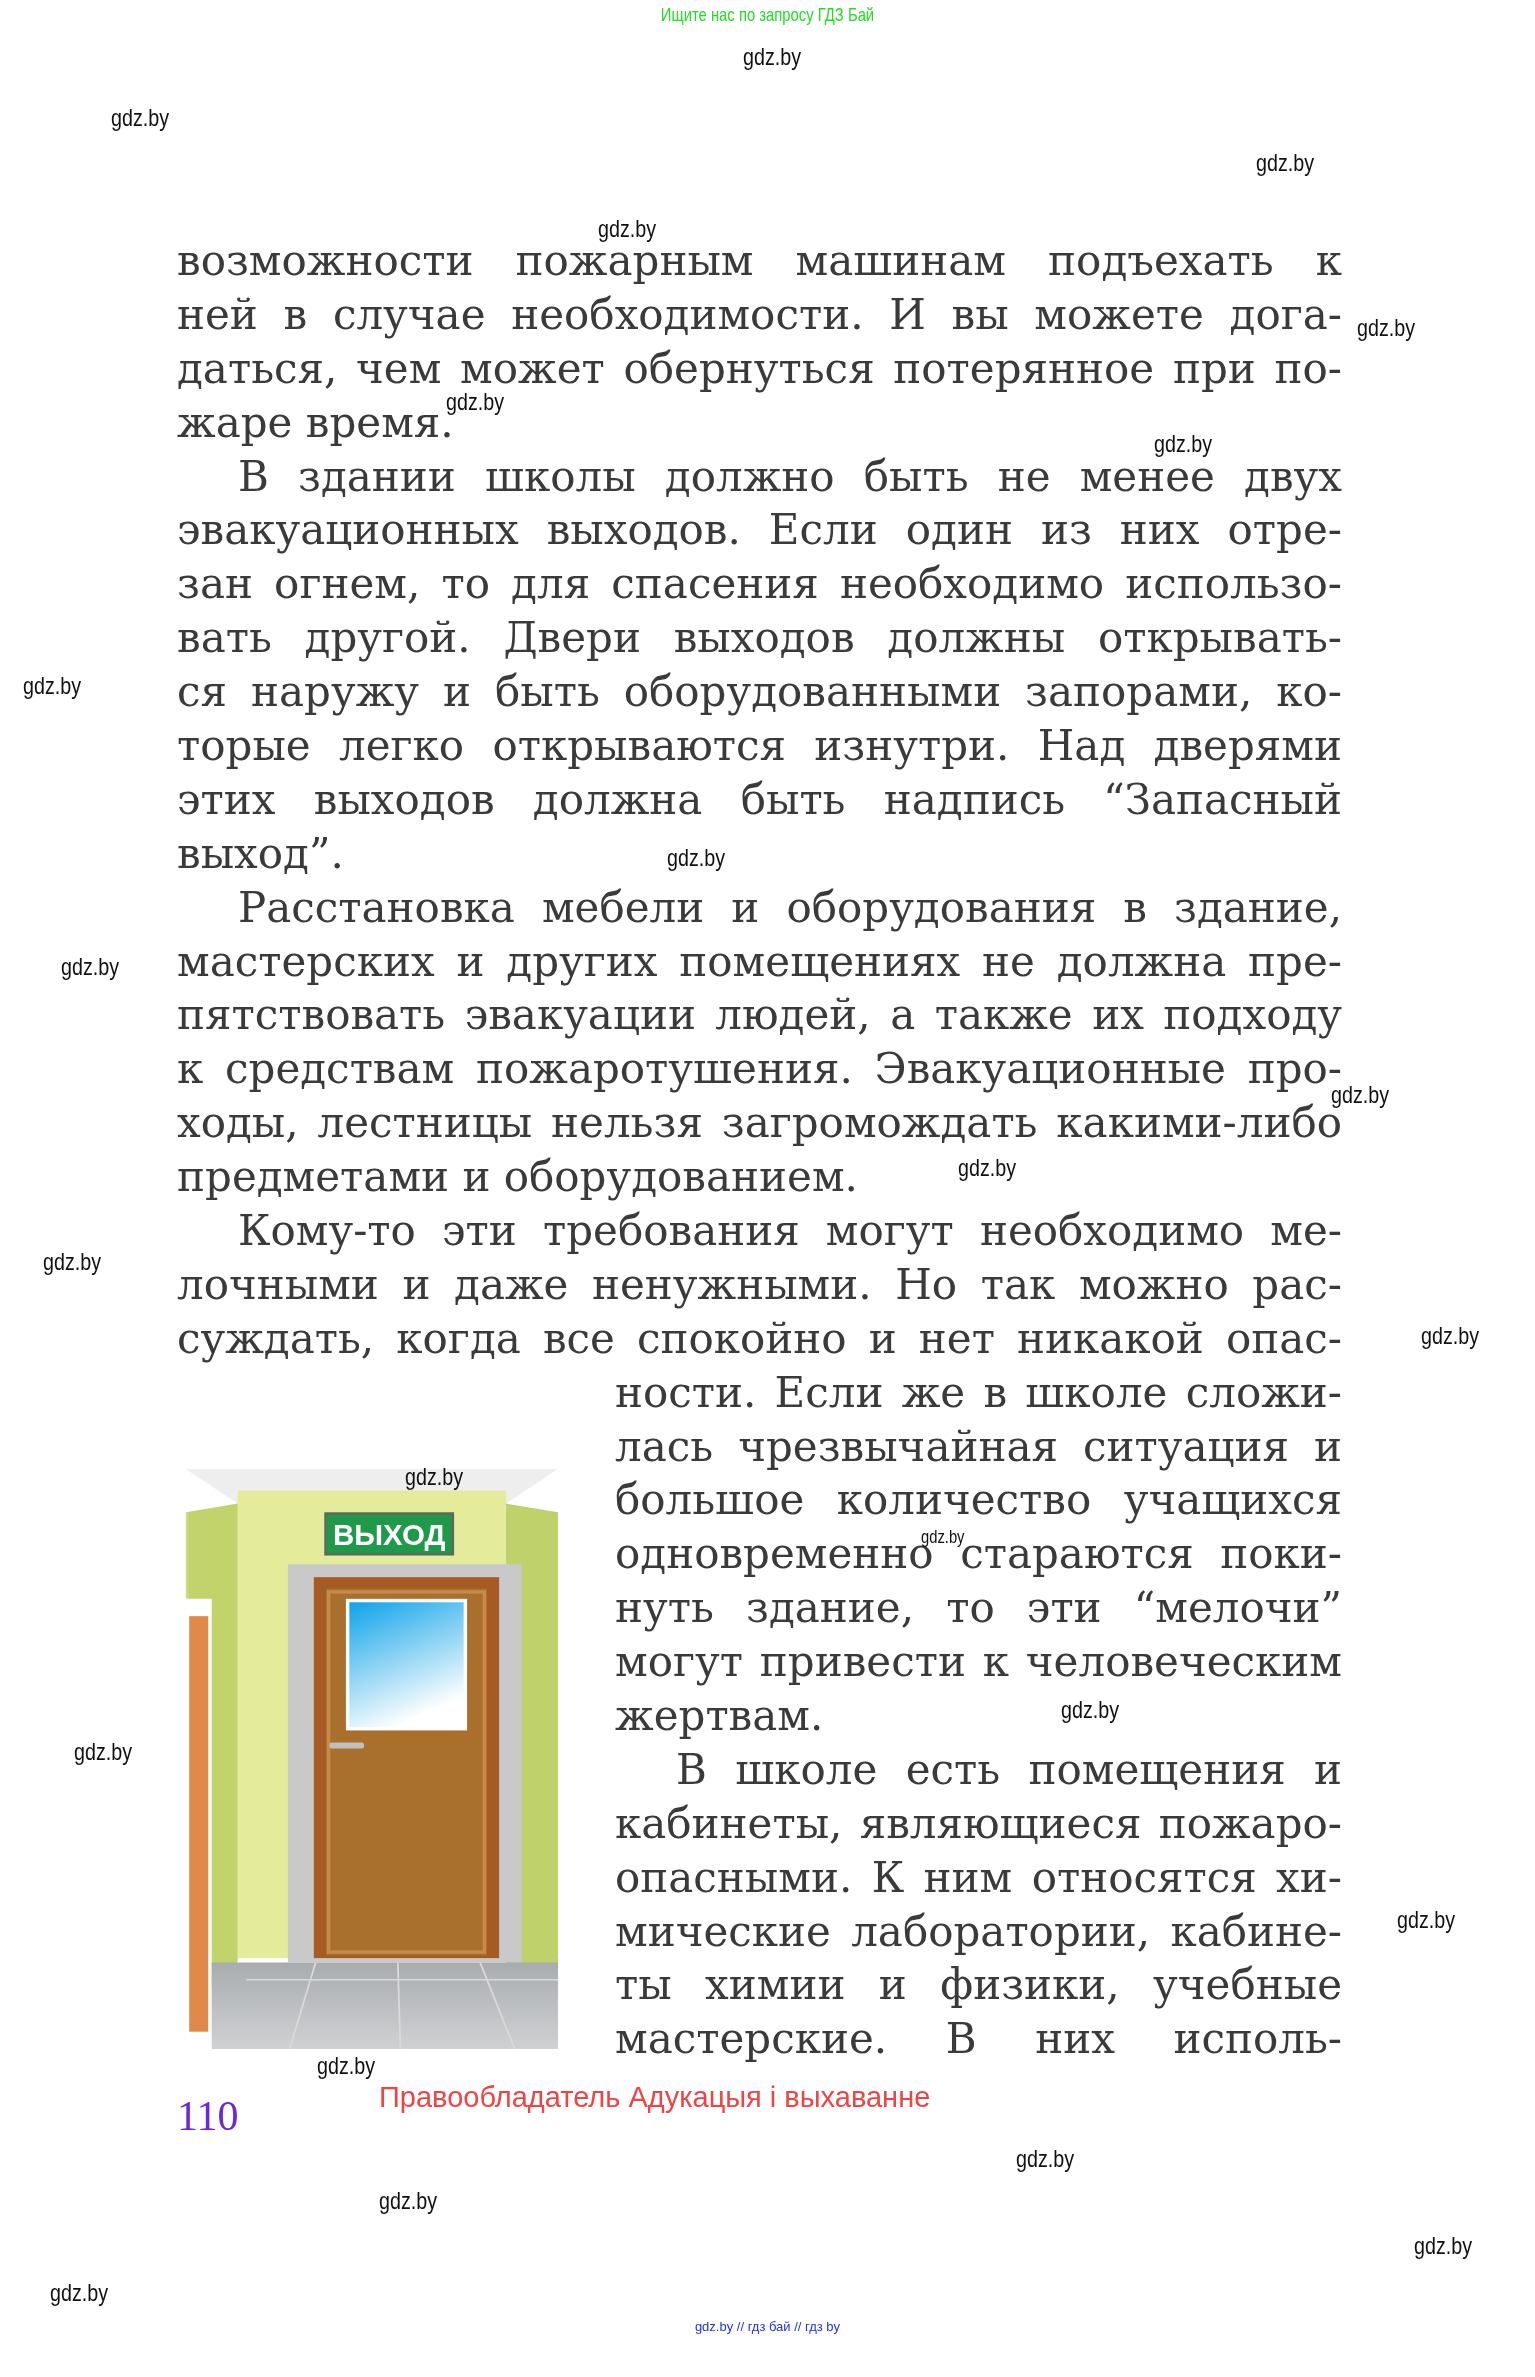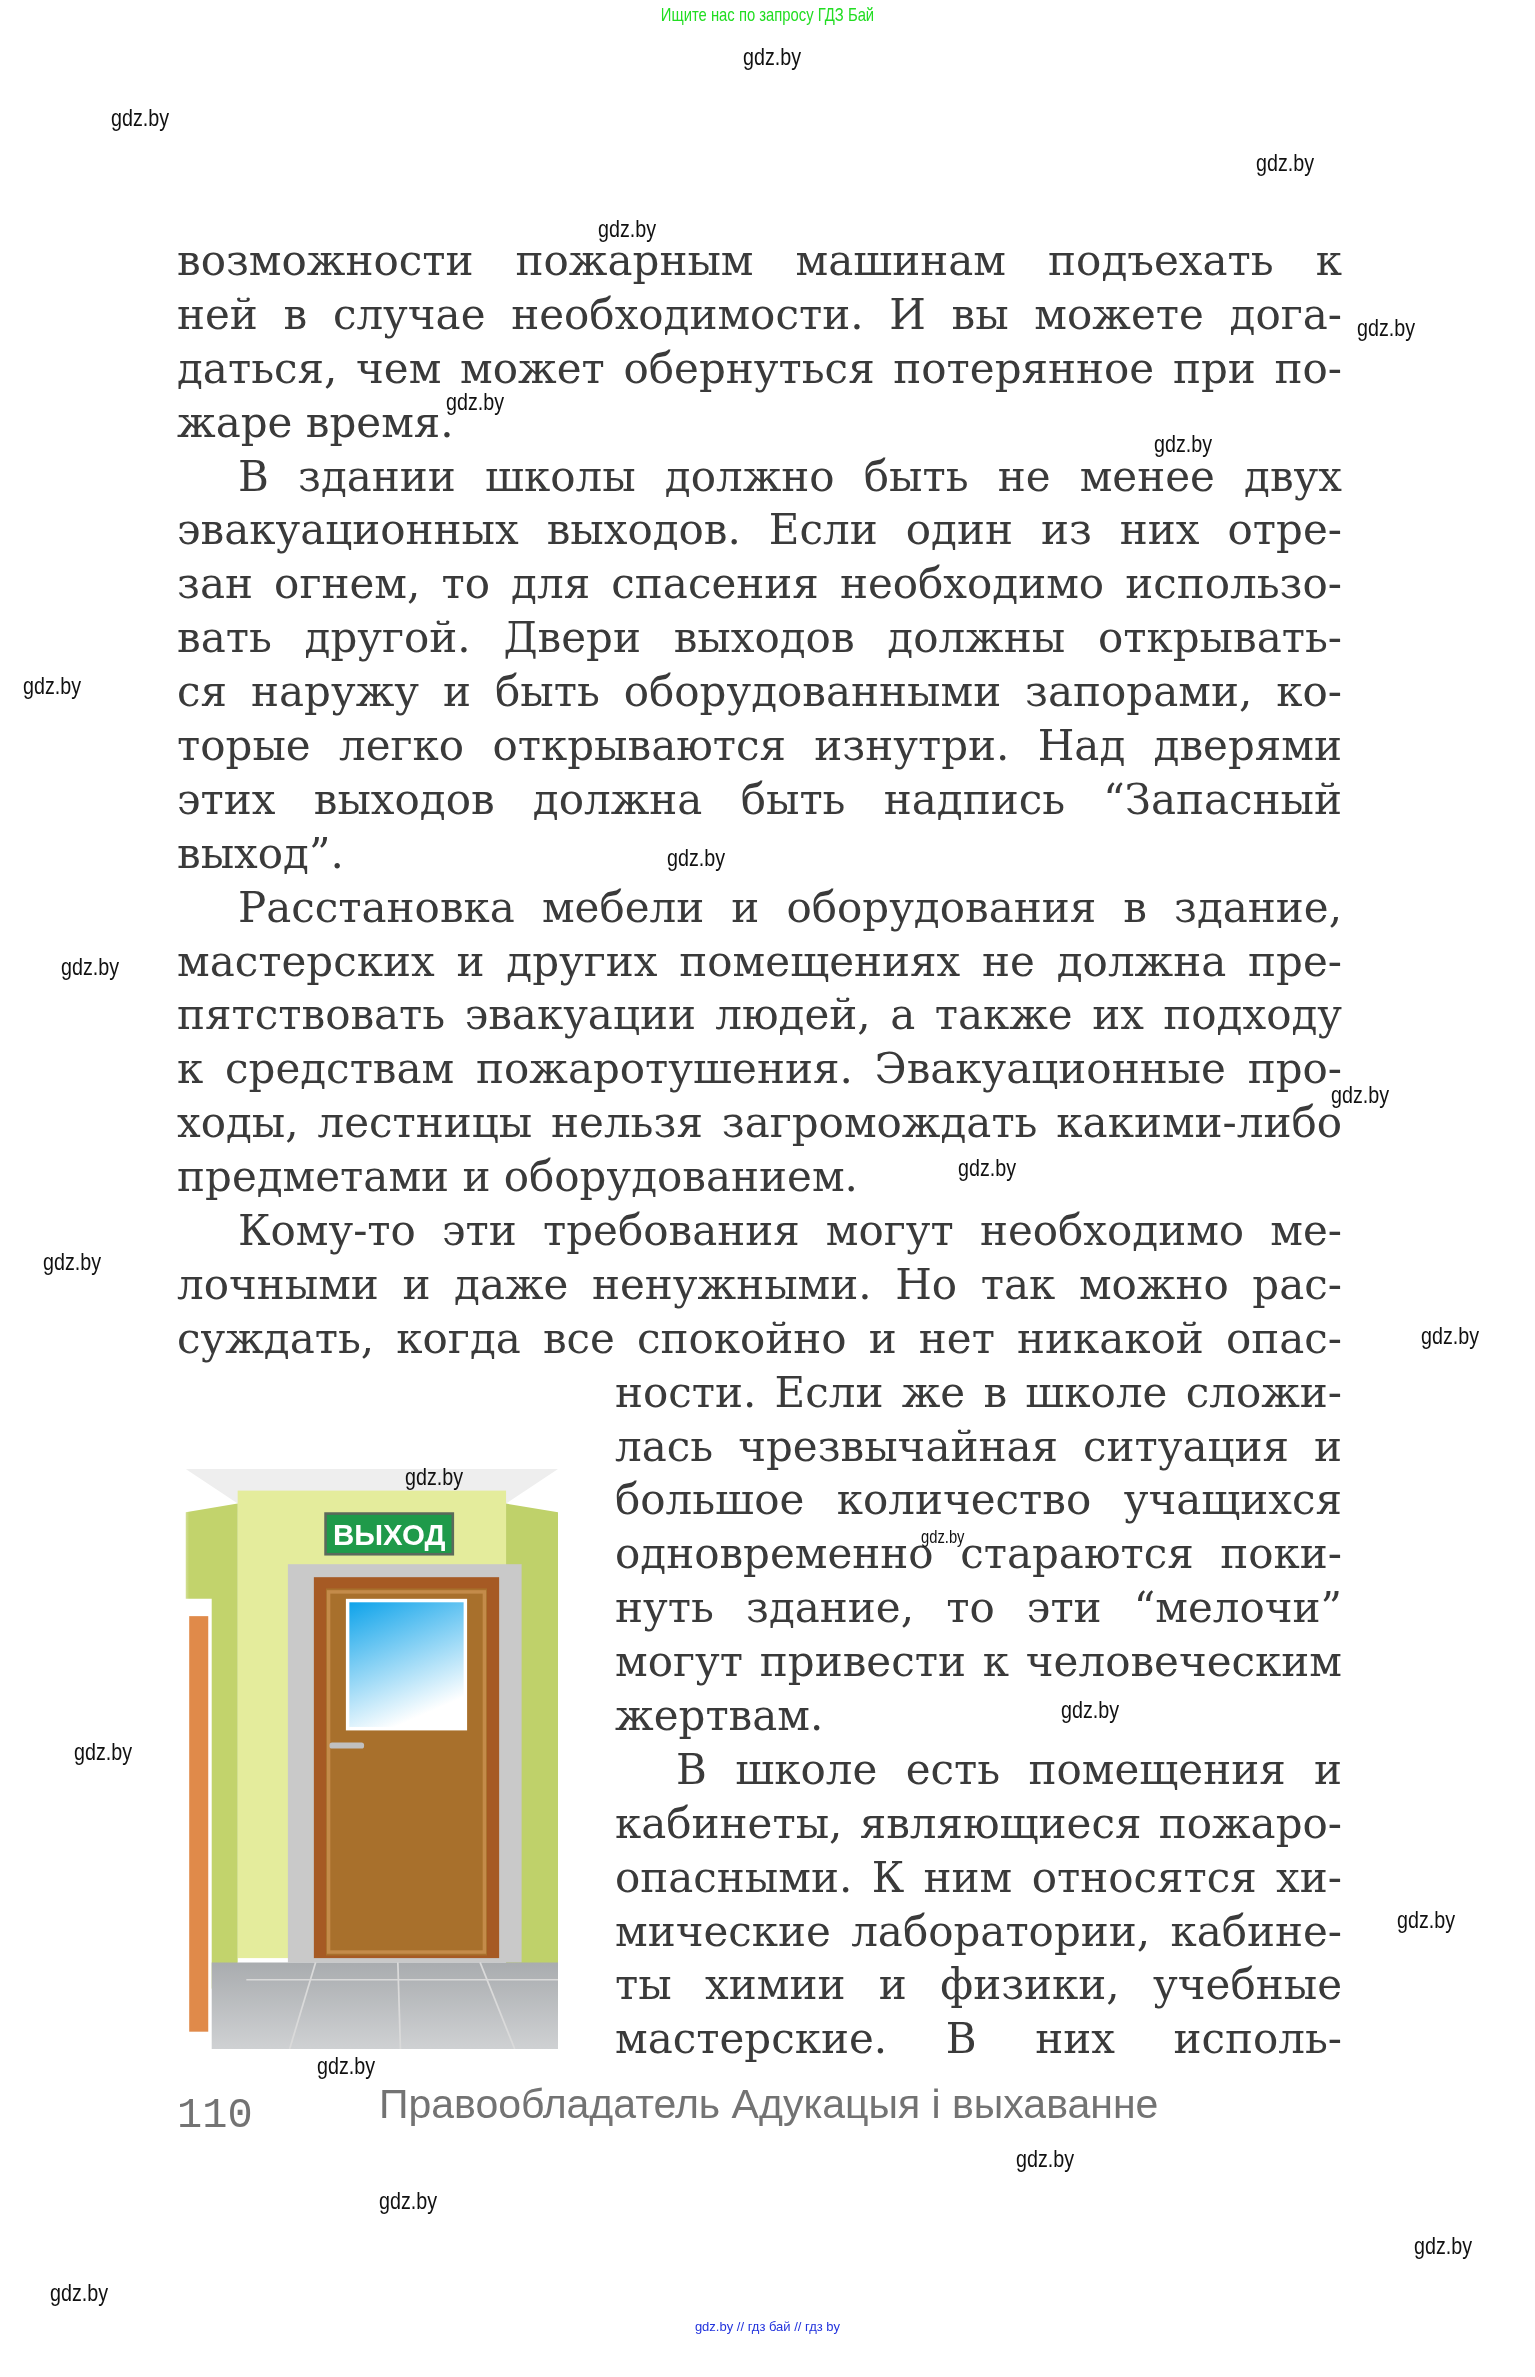--- a/index.html
+++ b/index.html
@@ -11,23 +11,23 @@
     transform:scaleX(0.82);transform-origin:left top;white-space:nowrap;}
   .wm.small{font-size:18px;}
   .line{position:absolute;left:177px;width:1165px;height:54px;
     font-family:"DejaVu Serif","Liberation Serif",serif;font-size:42px;color:#3a3a3a;
     white-space:nowrap;text-align:justify;text-align-last:justify;line-height:54px;
     transform-origin:left top;}
   .line.indent{text-indent:61px;}
   .line.left{text-align-last:left;}
   .line.right-col{left:615px;width:727px;}
   .figure{left:177px;top:1443px;width:388px;height:606px;}
-  .page-num{left:177px;top:2092px;font-family:Liberation Mono, monospace;
-    font-size:42px;color:#737373;}
-  .copyright{left:379px;top:2081px;font-family:"Liberation Sans",sans-serif;font-size:41px;color:#737373;}
+  .page-num{left:177px;top:2092px;font-family:Liberation Serif, serif;
+    font-size:42px;color:#6d28d9;}
+  .copyright{left:379px;top:2081px;font-family:"Liberation Sans",sans-serif;font-size:29px;color:#ef4444;}
   .bottom-note{left:0;width:1535px;top:2319px;text-align:center;color:#2233dd;
     font-family:"Liberation Sans",sans-serif;font-size:13px;}
 </style>
 </head>
 <body>
 
 <div class="abs top-note">Ищите нас по запросу ГДЗ Бай</div>
 
 <div id="lines-main">
     <div class="line" style="top: 234px;">возможности пожарным машинам подъехать к</div>

